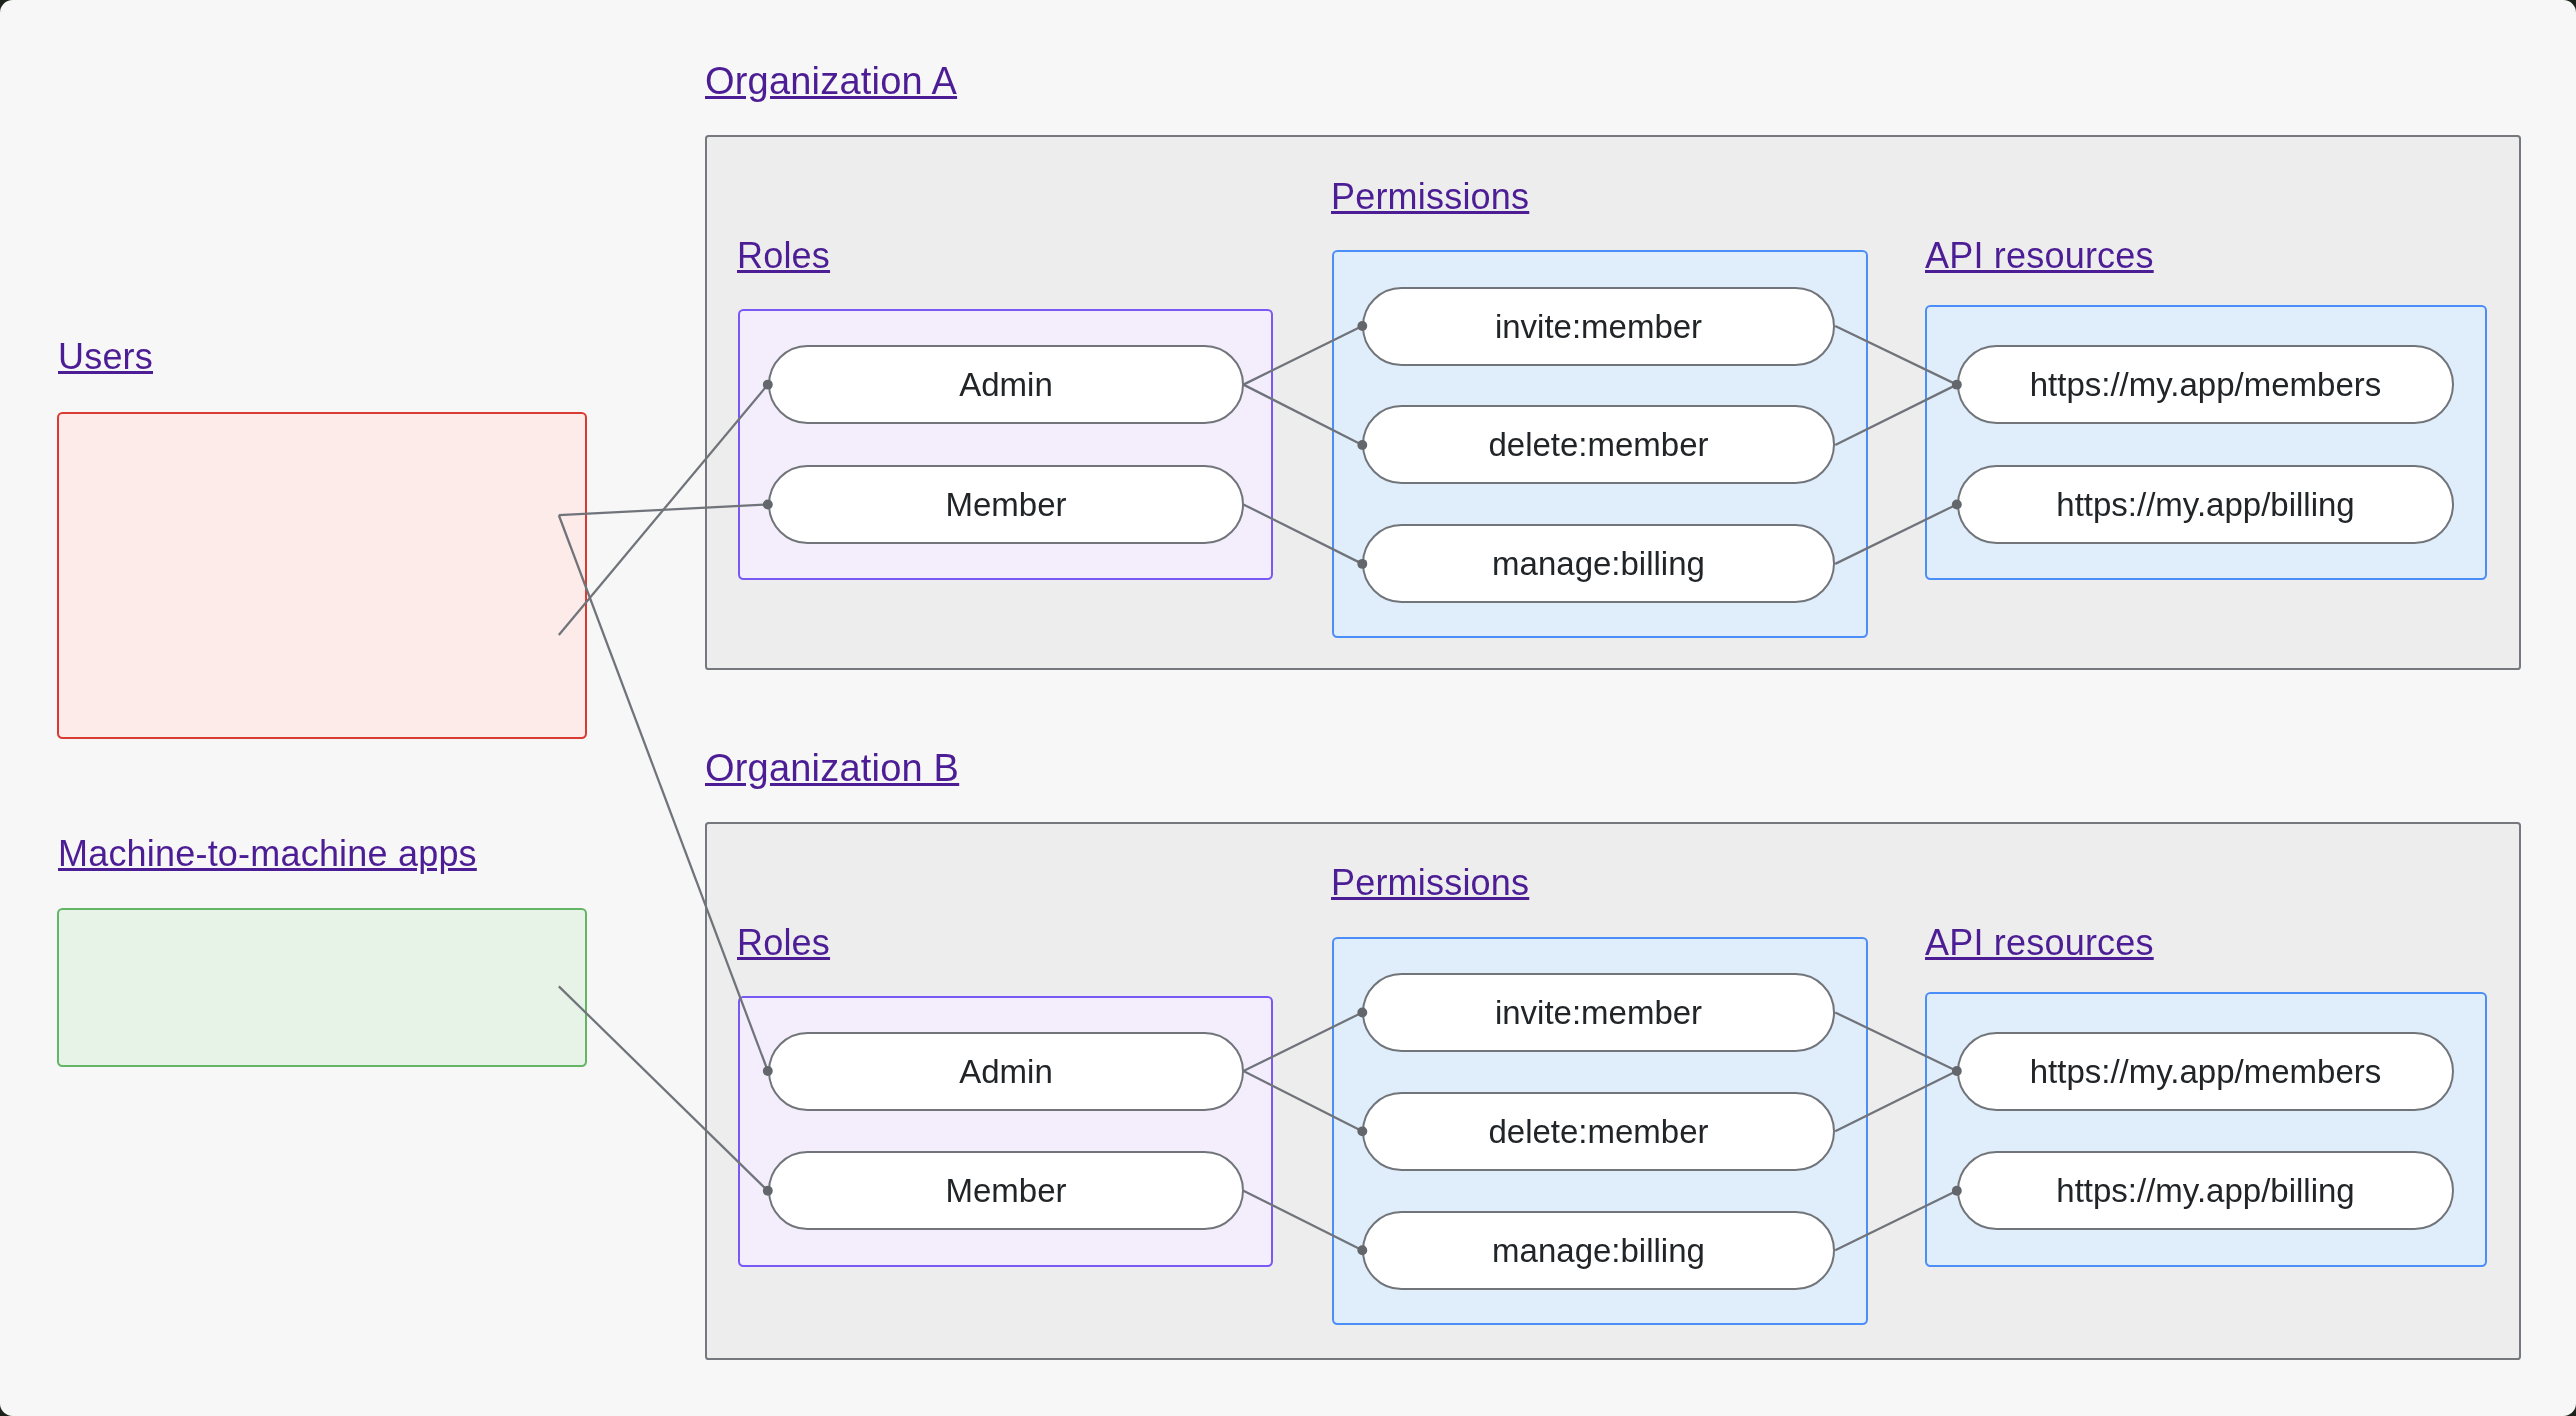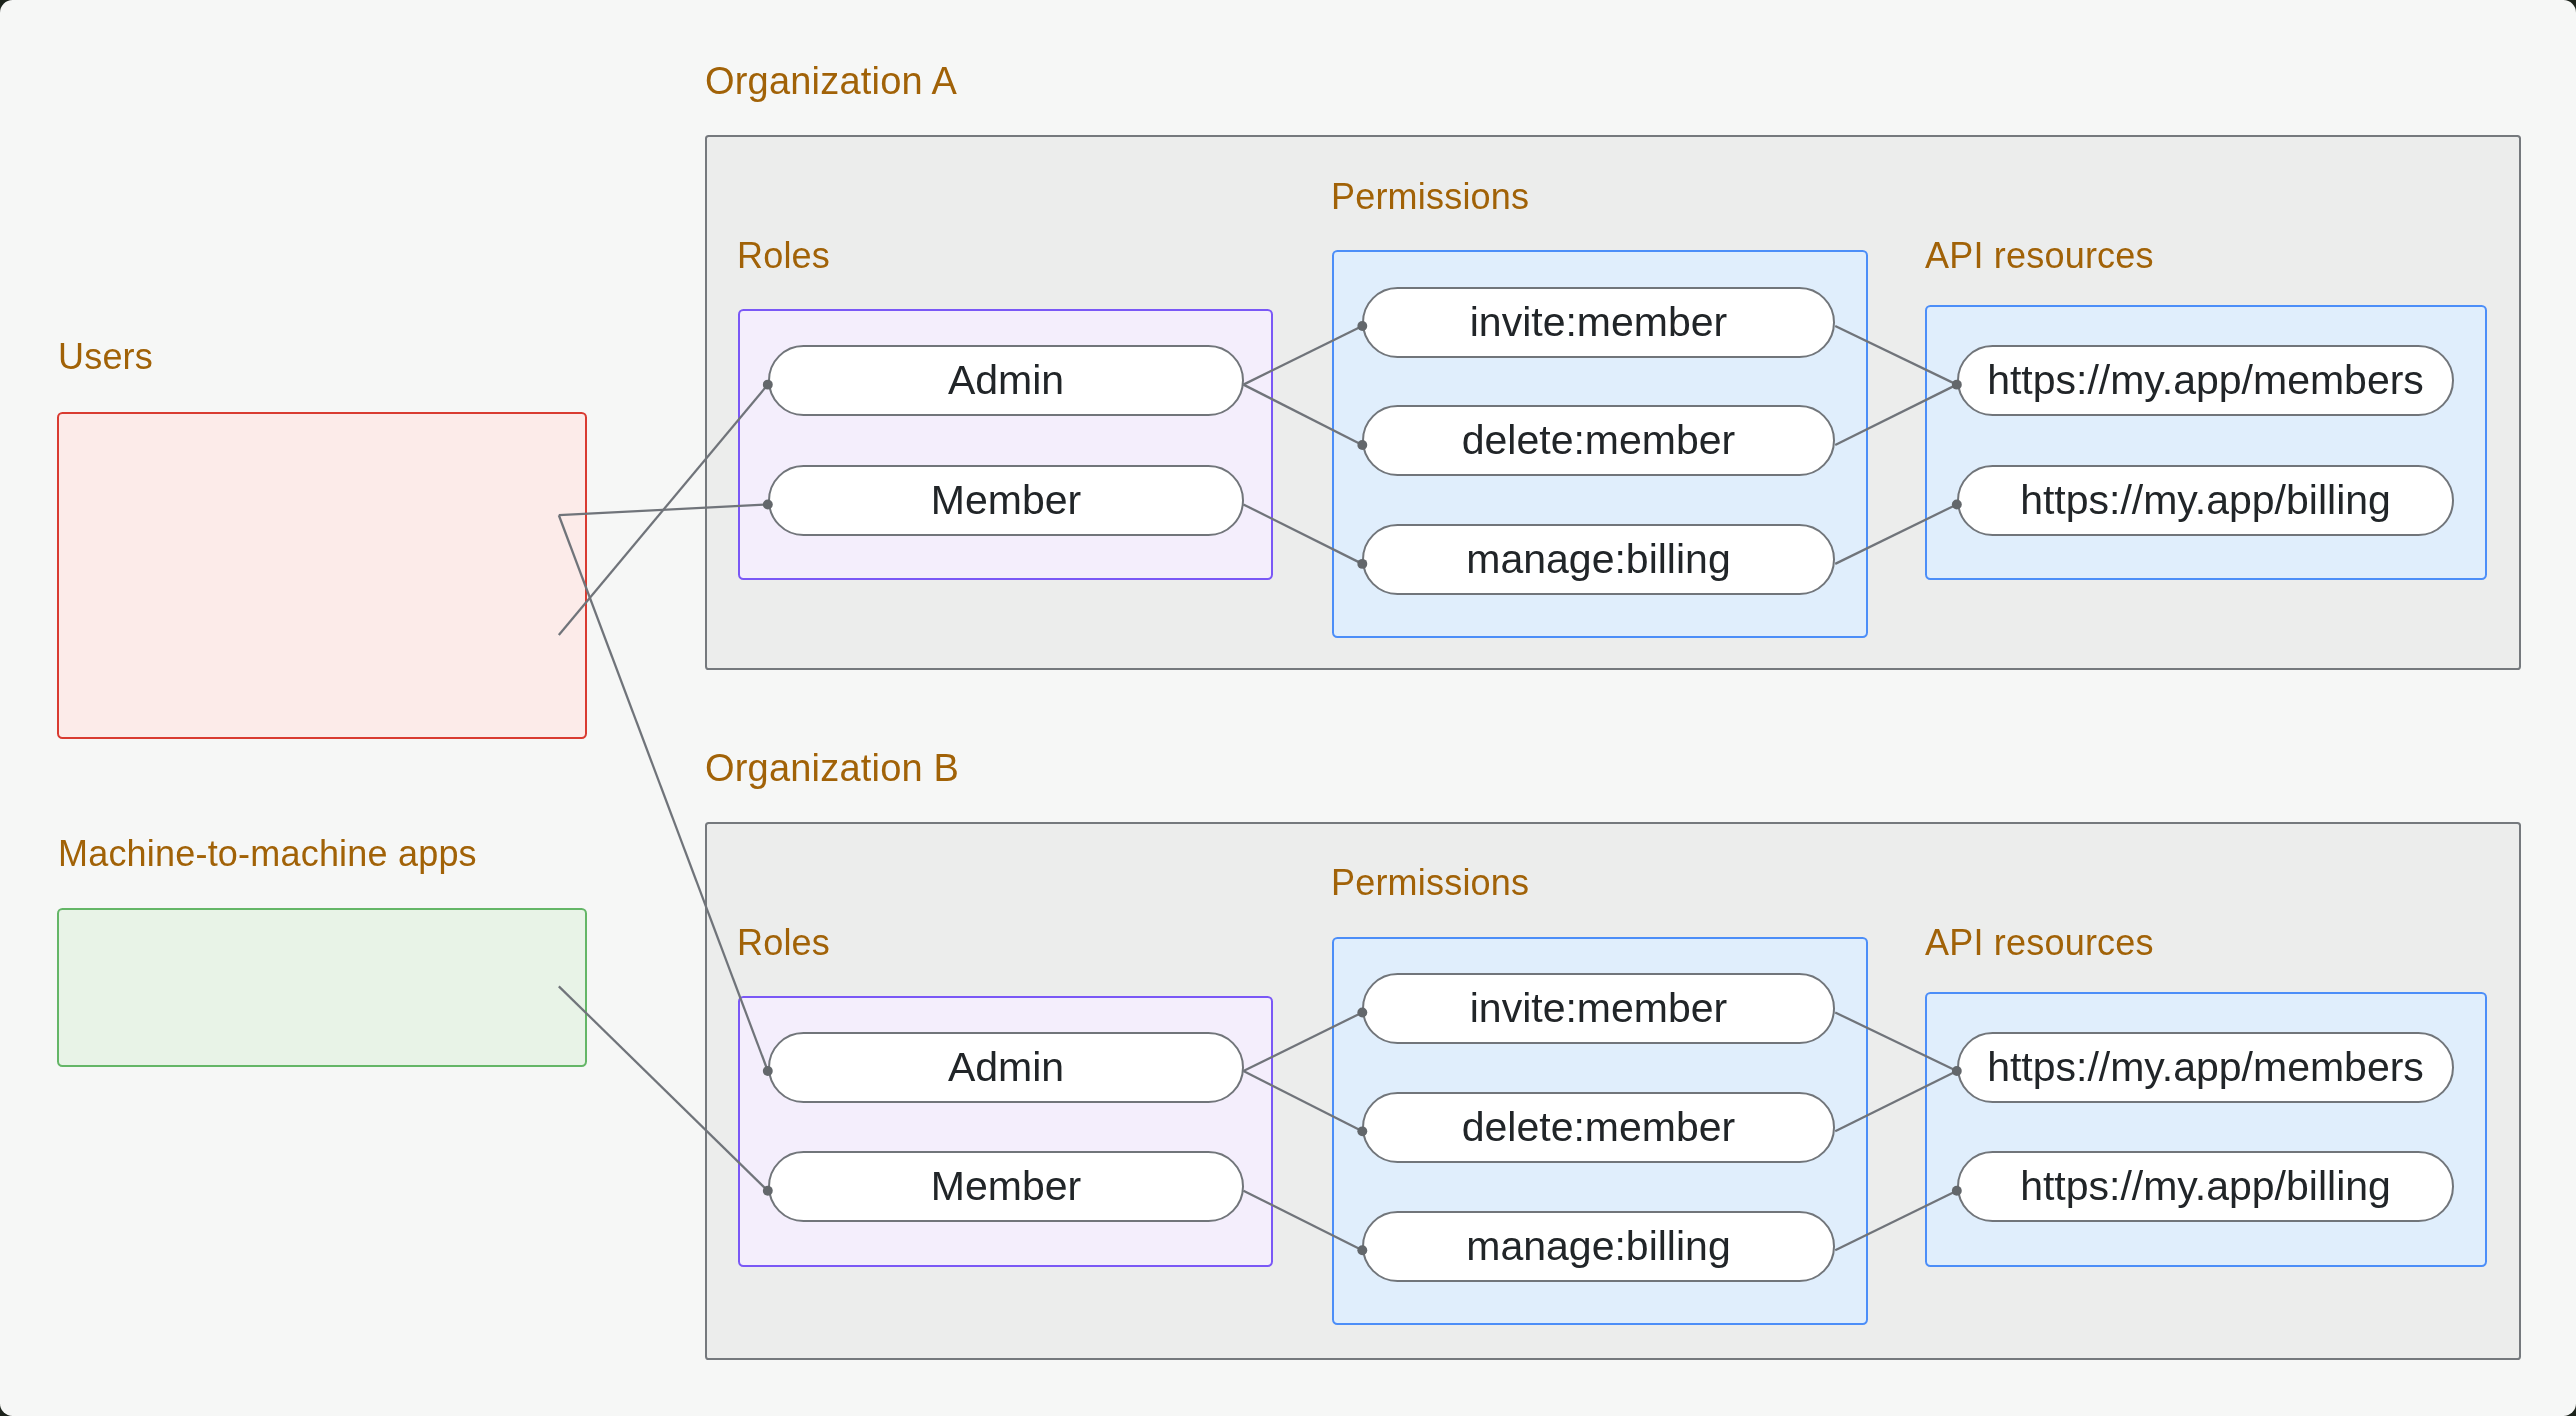--- a/index.html
+++ b/index.html
@@ -1,39 +1,39 @@
 <!DOCTYPE html>
 <html style="font-size:14.4px"><head>
 <meta charset="utf-8">
 <style>
   html,body{margin:0;padding:0;background:#1c231b;font-family:"Liberation Sans",sans-serif;}
   .page{
     position:relative;width:2576px;height:1416px;background:#f6f7f6;
     border-radius:12.6px;overflow:hidden;color:#202326;
   }
   .label{
-    position:absolute;font-size:36px;line-height:1.1;color:#a16207;
-    white-space:nowrap;letter-spacing:0.2px;
+    position:absolute;font-size:36px;line-height:1.1;color:#4c1d95;
+    white-space:nowrap;letter-spacing:0.2px;text-decoration:underline;
   }
   .org-title{font-size:38px;}
   .group{position:absolute;box-sizing:border-box;border-radius:5.4px;}
   .org-box{
     position:absolute;box-sizing:border-box;border:2.7px solid #75797d;
     background:#ecedec;border-radius:3.6px;
   }
   .users-box{border:2.7px solid #d93b31;background:#fcebe9;}
   .m2m-box{border:2.7px solid #64b667;background:#e8f3e7;}
   .roles-box{border:2.7px solid #7a58f6;background:#f4eefc;}
   .perm-box{border:2.7px solid #4c8ef8;background:#e0eefc;}
   .api-box{border:2.7px solid #4c8ef8;background:#e0eefc;}
   .pill{
-    position:absolute;box-sizing:border-box;height:71px;border-radius:40px;
+    position:absolute;box-sizing:border-box;height:79px;border-radius:40px;
     border:2.3px solid #71757a;background:#ffffff;
     display:flex;align-items:center;justify-content:center;
-    font-size:41px;color:#212528;white-space:nowrap;
+    font-size:33px;color:#212528;white-space:nowrap;
   }
   svg.wires{position:absolute;left:0;top:0;pointer-events:none;}
   .wire{stroke:#70747a;stroke-width:2.5;fill:none;}
   .dot{fill:#63676b;stroke:none;}
 </style>
 </head>
 <body>
 
 <div class="page">
 

